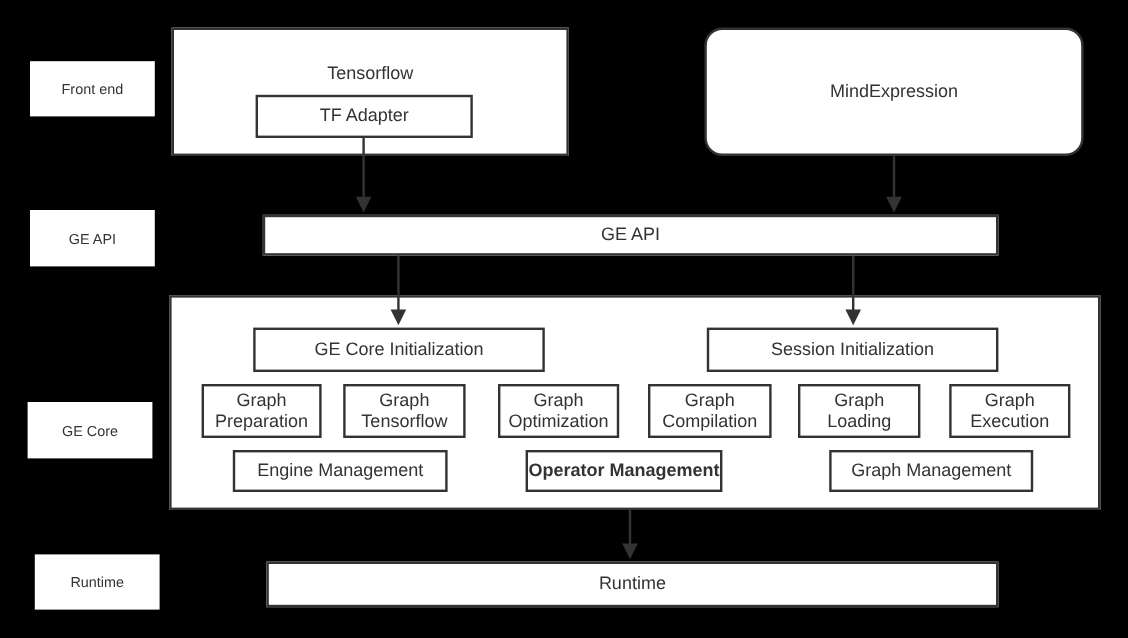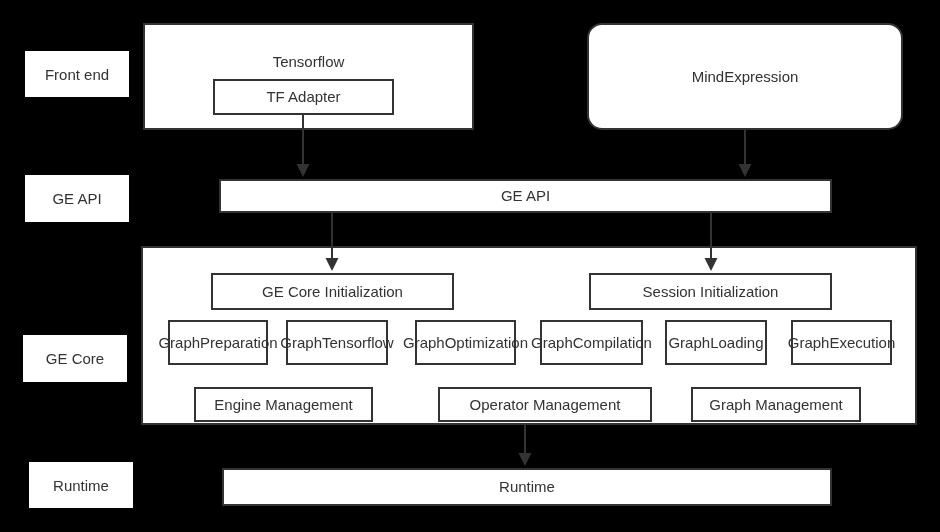--- a/index.html
+++ b/index.html
@@ -26,52 +26,52 @@
   }
   .rowlabel {
     position: absolute;
     background: #ffffff;
     box-sizing: border-box;
     width: 104px;
     height: 46px;
     display: flex;
     align-items: center;
     justify-content: center;
-    font-size: 15px;
+    font-size: 12px;
   }
   #lbl-frontend { left: 25px;  top: 51px; }
   #lbl-geapi    { left: 25px;  top: 175px; height: 47px; }
   #lbl-gecore   { left: 23px;  top: 323px; height: 47px; margin-top: 12px; }
   #lbl-runtime  { left: 29px;  top: 462px; }
 
   .tfbox {
     left: 143px; top: 23px; width: 331px; height: 107px;
     flex-direction: column;
     justify-content: flex-start;
     padding-top: 28px;
   }
   .tfadapter  { left: 213px; top: 79px;  width: 181px; height: 36px; z-index: 2; }
   .mindbox    { left: 587px; top: 23px;  width: 316px; height: 107px; border-radius: 15px; }
   .geapibar   { left: 219px; top: 179px; width: 613px; height: 34px; }
   .gecorebox  { left: 141px; top: 246px; width: 776px; height: 179px; }
   .gci        { left: 211px; top: 273px; width: 243px; height: 37px; z-index: 2; }
   .si         { left: 589px; top: 273px; width: 243px; height: 37px; z-index: 2; }
 
-  .mod { top: 320px; height: 45px; z-index: 2; }
+  .mod { top: 320px; height: 45px; z-index: 2; flex-direction: column; }
   .m0 { left: 168px; width: 100px; }
   .m1 { left: 286px; width: 102px; }
   .m2 { left: 415px; width: 101px; }
   .m3 { left: 540px; width: 103px; }
   .m4 { left: 665px; width: 102px; }
   .m5 { left: 791px; width: 101px; }
   .mod span { display: block; }
 
-  .mgr { top: 387px; height: 35px; z-index: 2; }
+  .mgr { top: 375px; height: 35px; z-index: 2; }
   .g0 { left: 194px; width: 179px; }
-  .g1 { left: 438px; width: 214px; }
+  .g1 { left: 438px; width: 164px; font-weight: bold; }
   .g2 { left: 691px; width: 170px; }
 
   .runtimebar { left: 222px; top: 468px; width: 610px; height: 38px; }
 
   svg.arrows {
     position: absolute;
     left: 0; top: 0;
     width: 940px; height: 532px;
     z-index: 5;
     pointer-events: none;

